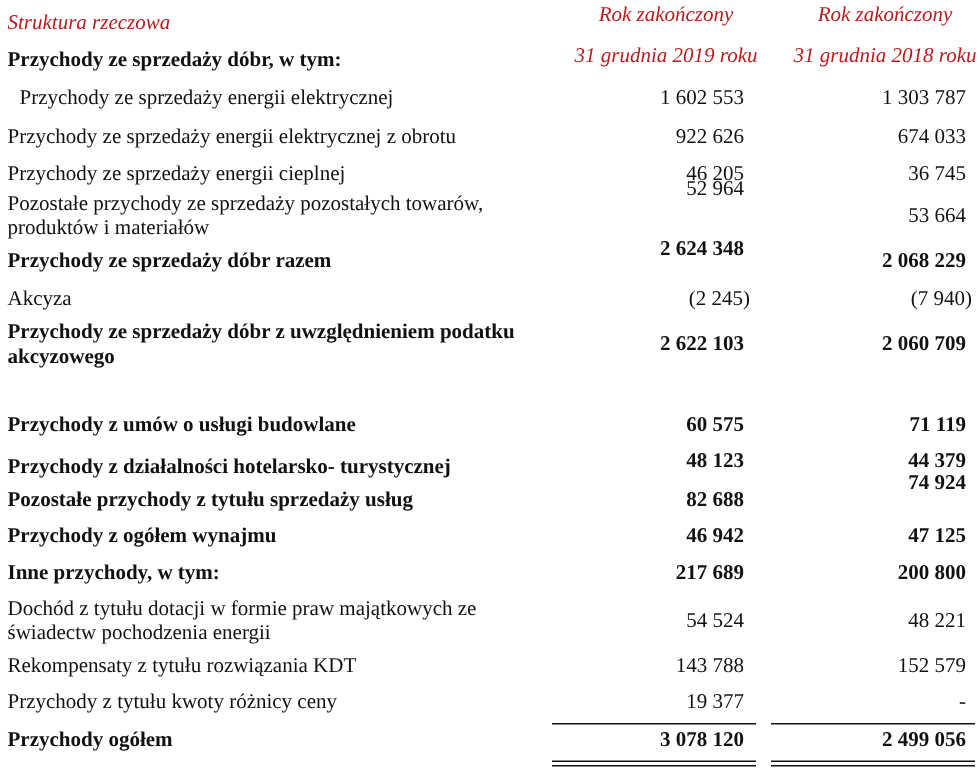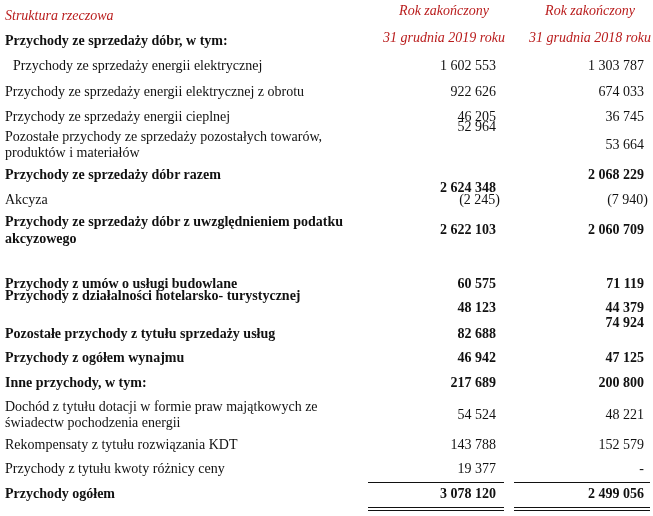--- a/index.html
+++ b/index.html
@@ -40,37 +40,37 @@
 <div class="abs lbl" style="top:109px;">Przychody ze sprzedaży energii cieplnej</div>
 <div class="abs num c1" style="top:109px;">46 205</div>
 <div class="abs num c2" style="top:109px;">36 745</div>
 
 <div class="abs lbl" style="top:129px;">Pozostałe przychody ze sprzedaży pozostałych towarów,</div>
 <div class="abs lbl" style="top:145px;">produktów i materiałów</div>
 <div class="abs num c1" style="top:119px;">52 964</div>
 <div class="abs num c2" style="top:137px;">53 664</div>
 
 <div class="abs lbl bold" style="top:167px;">Przychody ze sprzedaży dóbr razem</div>
-<div class="abs num c1 bold" style="top:180px;">2 624 348</div>
+<div class="abs num c1 bold" style="top:159px;">2 624 348</div>
 <div class="abs num c2 bold" style="top:167px;">2 068 229</div>
 
 <div class="abs lbl" style="top:192px;">Akcyza</div>
 <div class="abs num c1" style="top:192px; width:144px;">(2 245)</div>
 <div class="abs num c2" style="top:192px; width:144px;">(7 940)</div>
 
 <div class="abs lbl bold" style="top:214px;">Przychody ze sprzedaży dóbr z uwzględnieniem podatku</div>
 <div class="abs lbl bold" style="top:231px;">akcyzowego</div>
 <div class="abs num c1 bold" style="top:222px;">2 622 103</div>
 <div class="abs num c2 bold" style="top:222px;">2 060 709</div>
 
 <div class="abs lbl bold" style="top:276px;">Przychody z umów o usługi budowlane</div>
 <div class="abs num c1 bold" style="top:276px;">60 575</div>
 <div class="abs num c2 bold" style="top:276px;">71 119</div>
 
-<div class="abs lbl bold" style="top:288px;">Przychody z działalności hotelarsko- turystycznej</div>
+<div class="abs lbl bold" style="top:304px;">Przychody z działalności hotelarsko- turystycznej</div>
 <div class="abs num c1 bold" style="top:300px;">48 123</div>
 <div class="abs num c2 bold" style="top:300px;">44 379</div>
 
 <div class="abs lbl bold" style="top:326px;">Pozostałe przychody z tytułu sprzedaży usług</div>
 <div class="abs num c1 bold" style="top:326px;">82 688</div>
 <div class="abs num c2 bold" style="top:315px;">74 924</div>
 
 <div class="abs lbl bold" style="top:350px;">Przychody z ogółem wynajmu</div>
 <div class="abs num c1 bold" style="top:350px;">46 942</div>
 <div class="abs num c2 bold" style="top:350px;">47 125</div>

